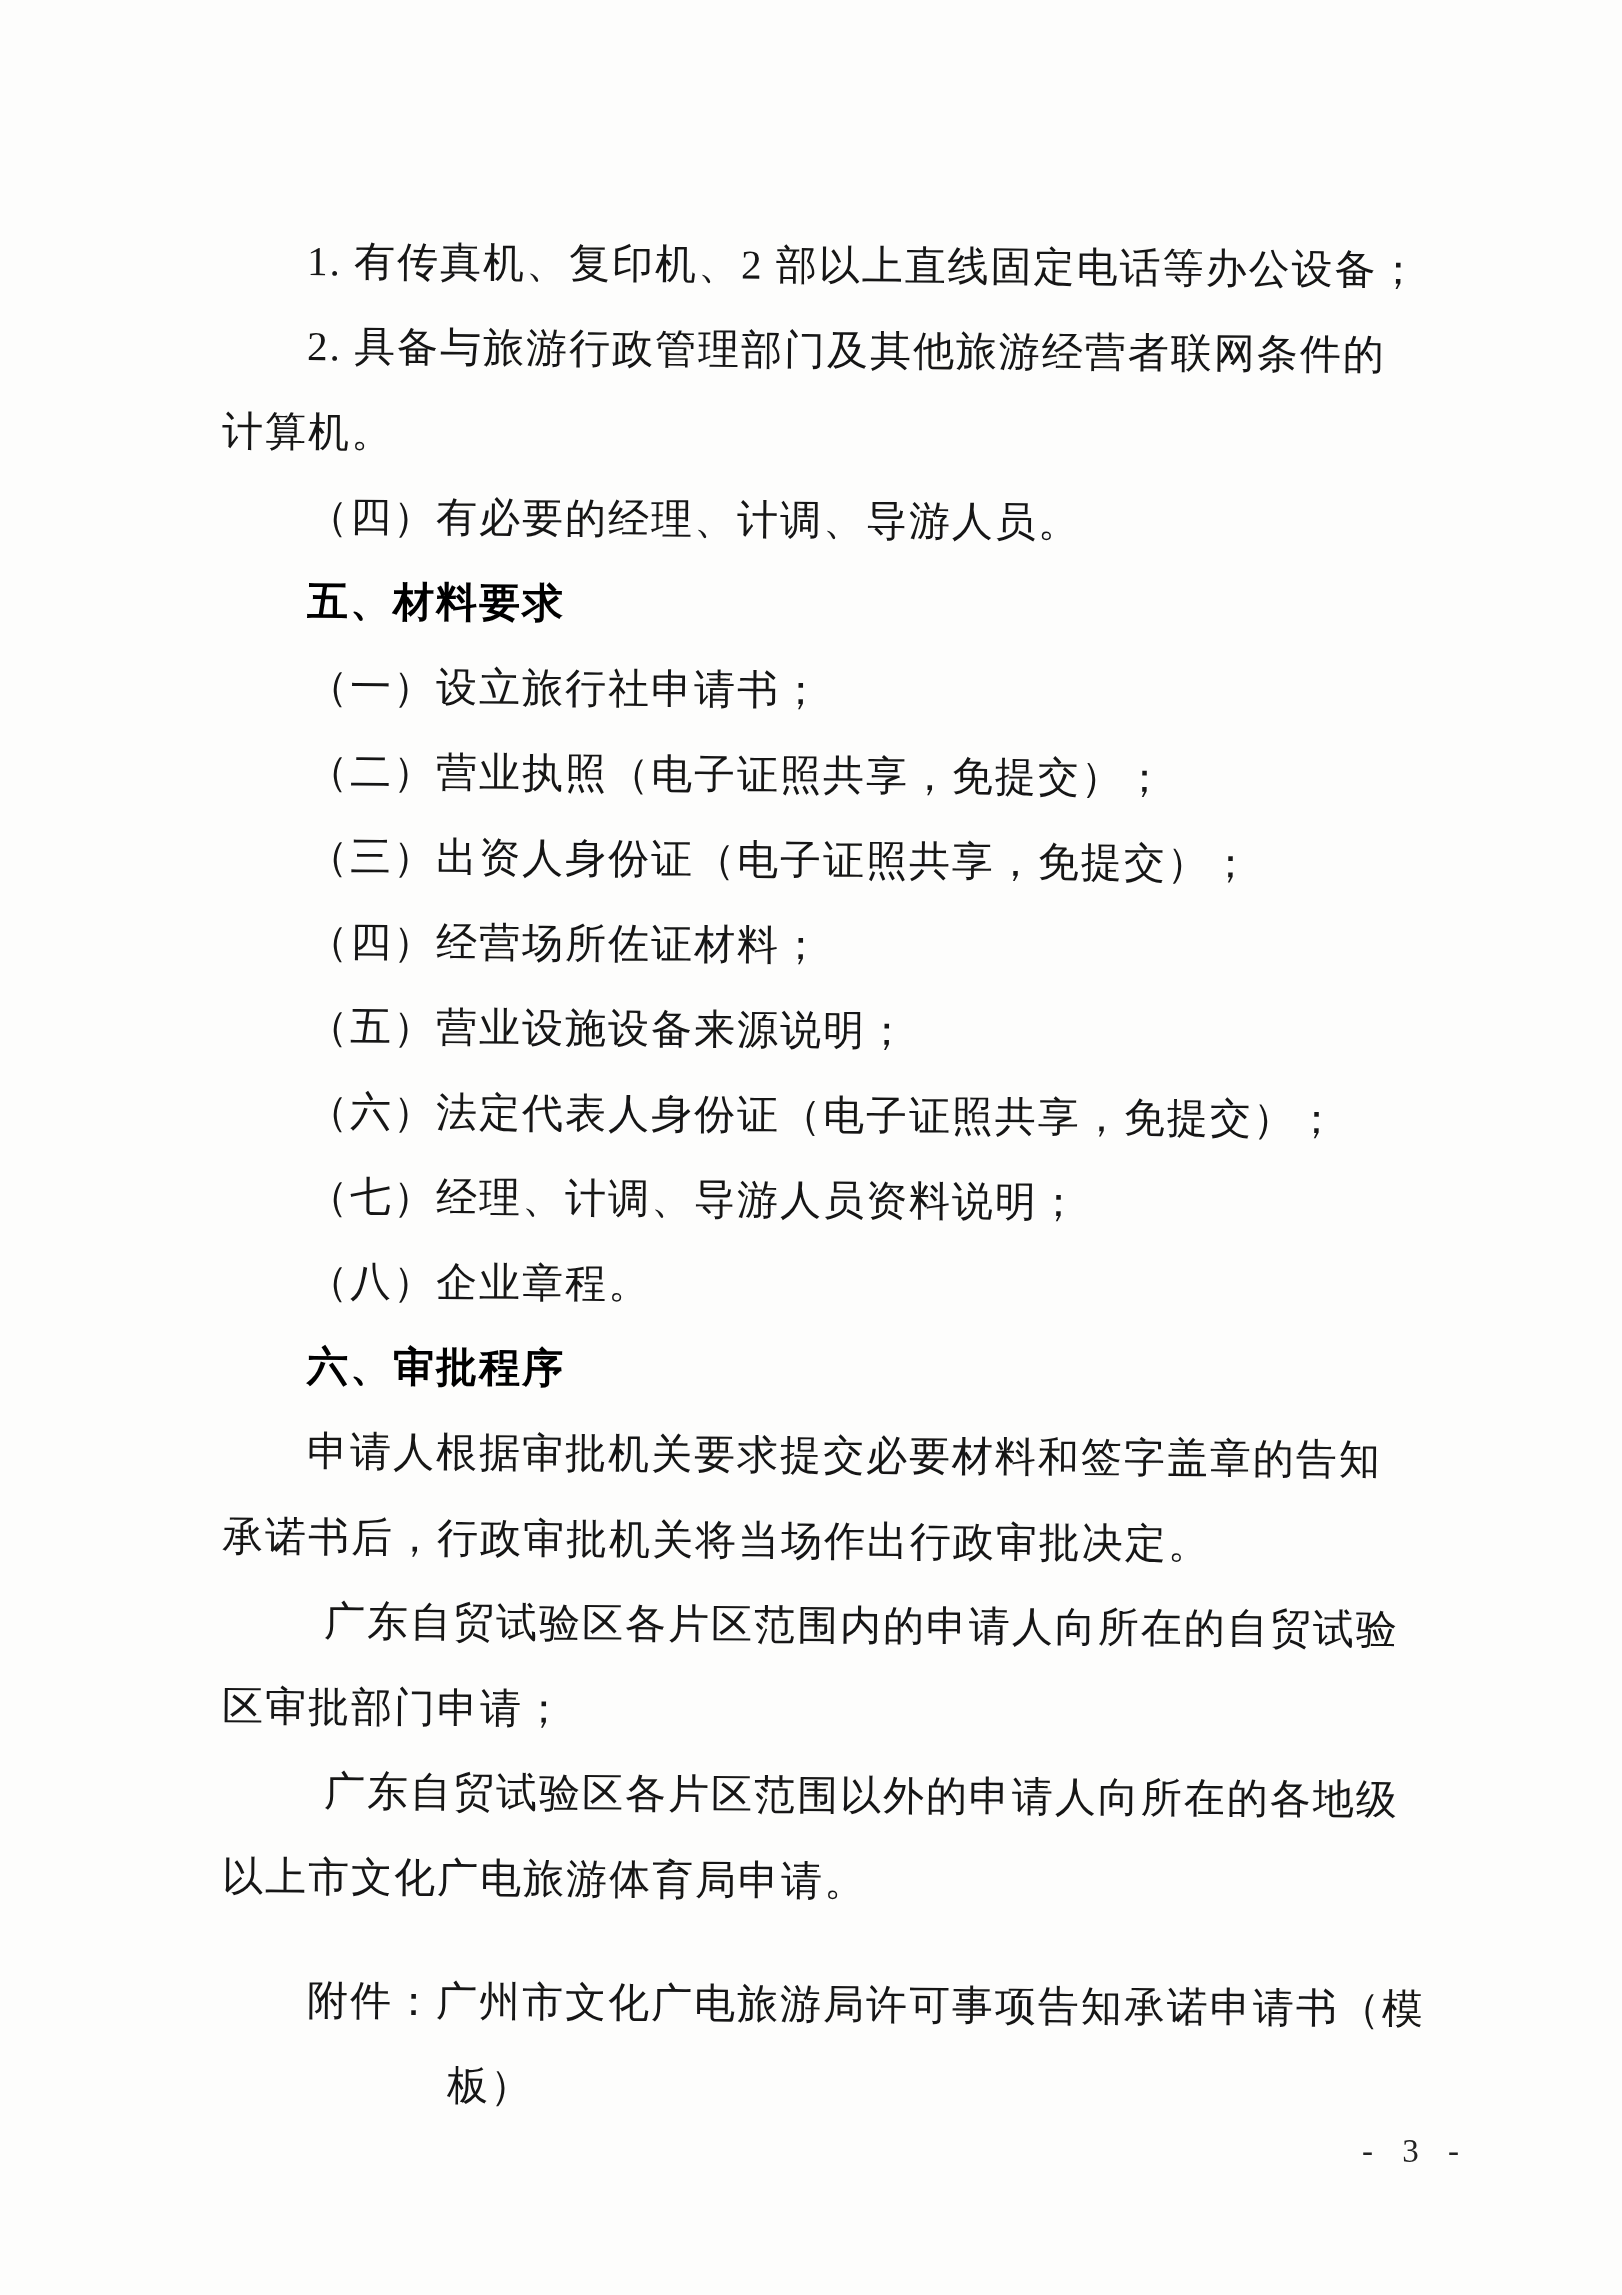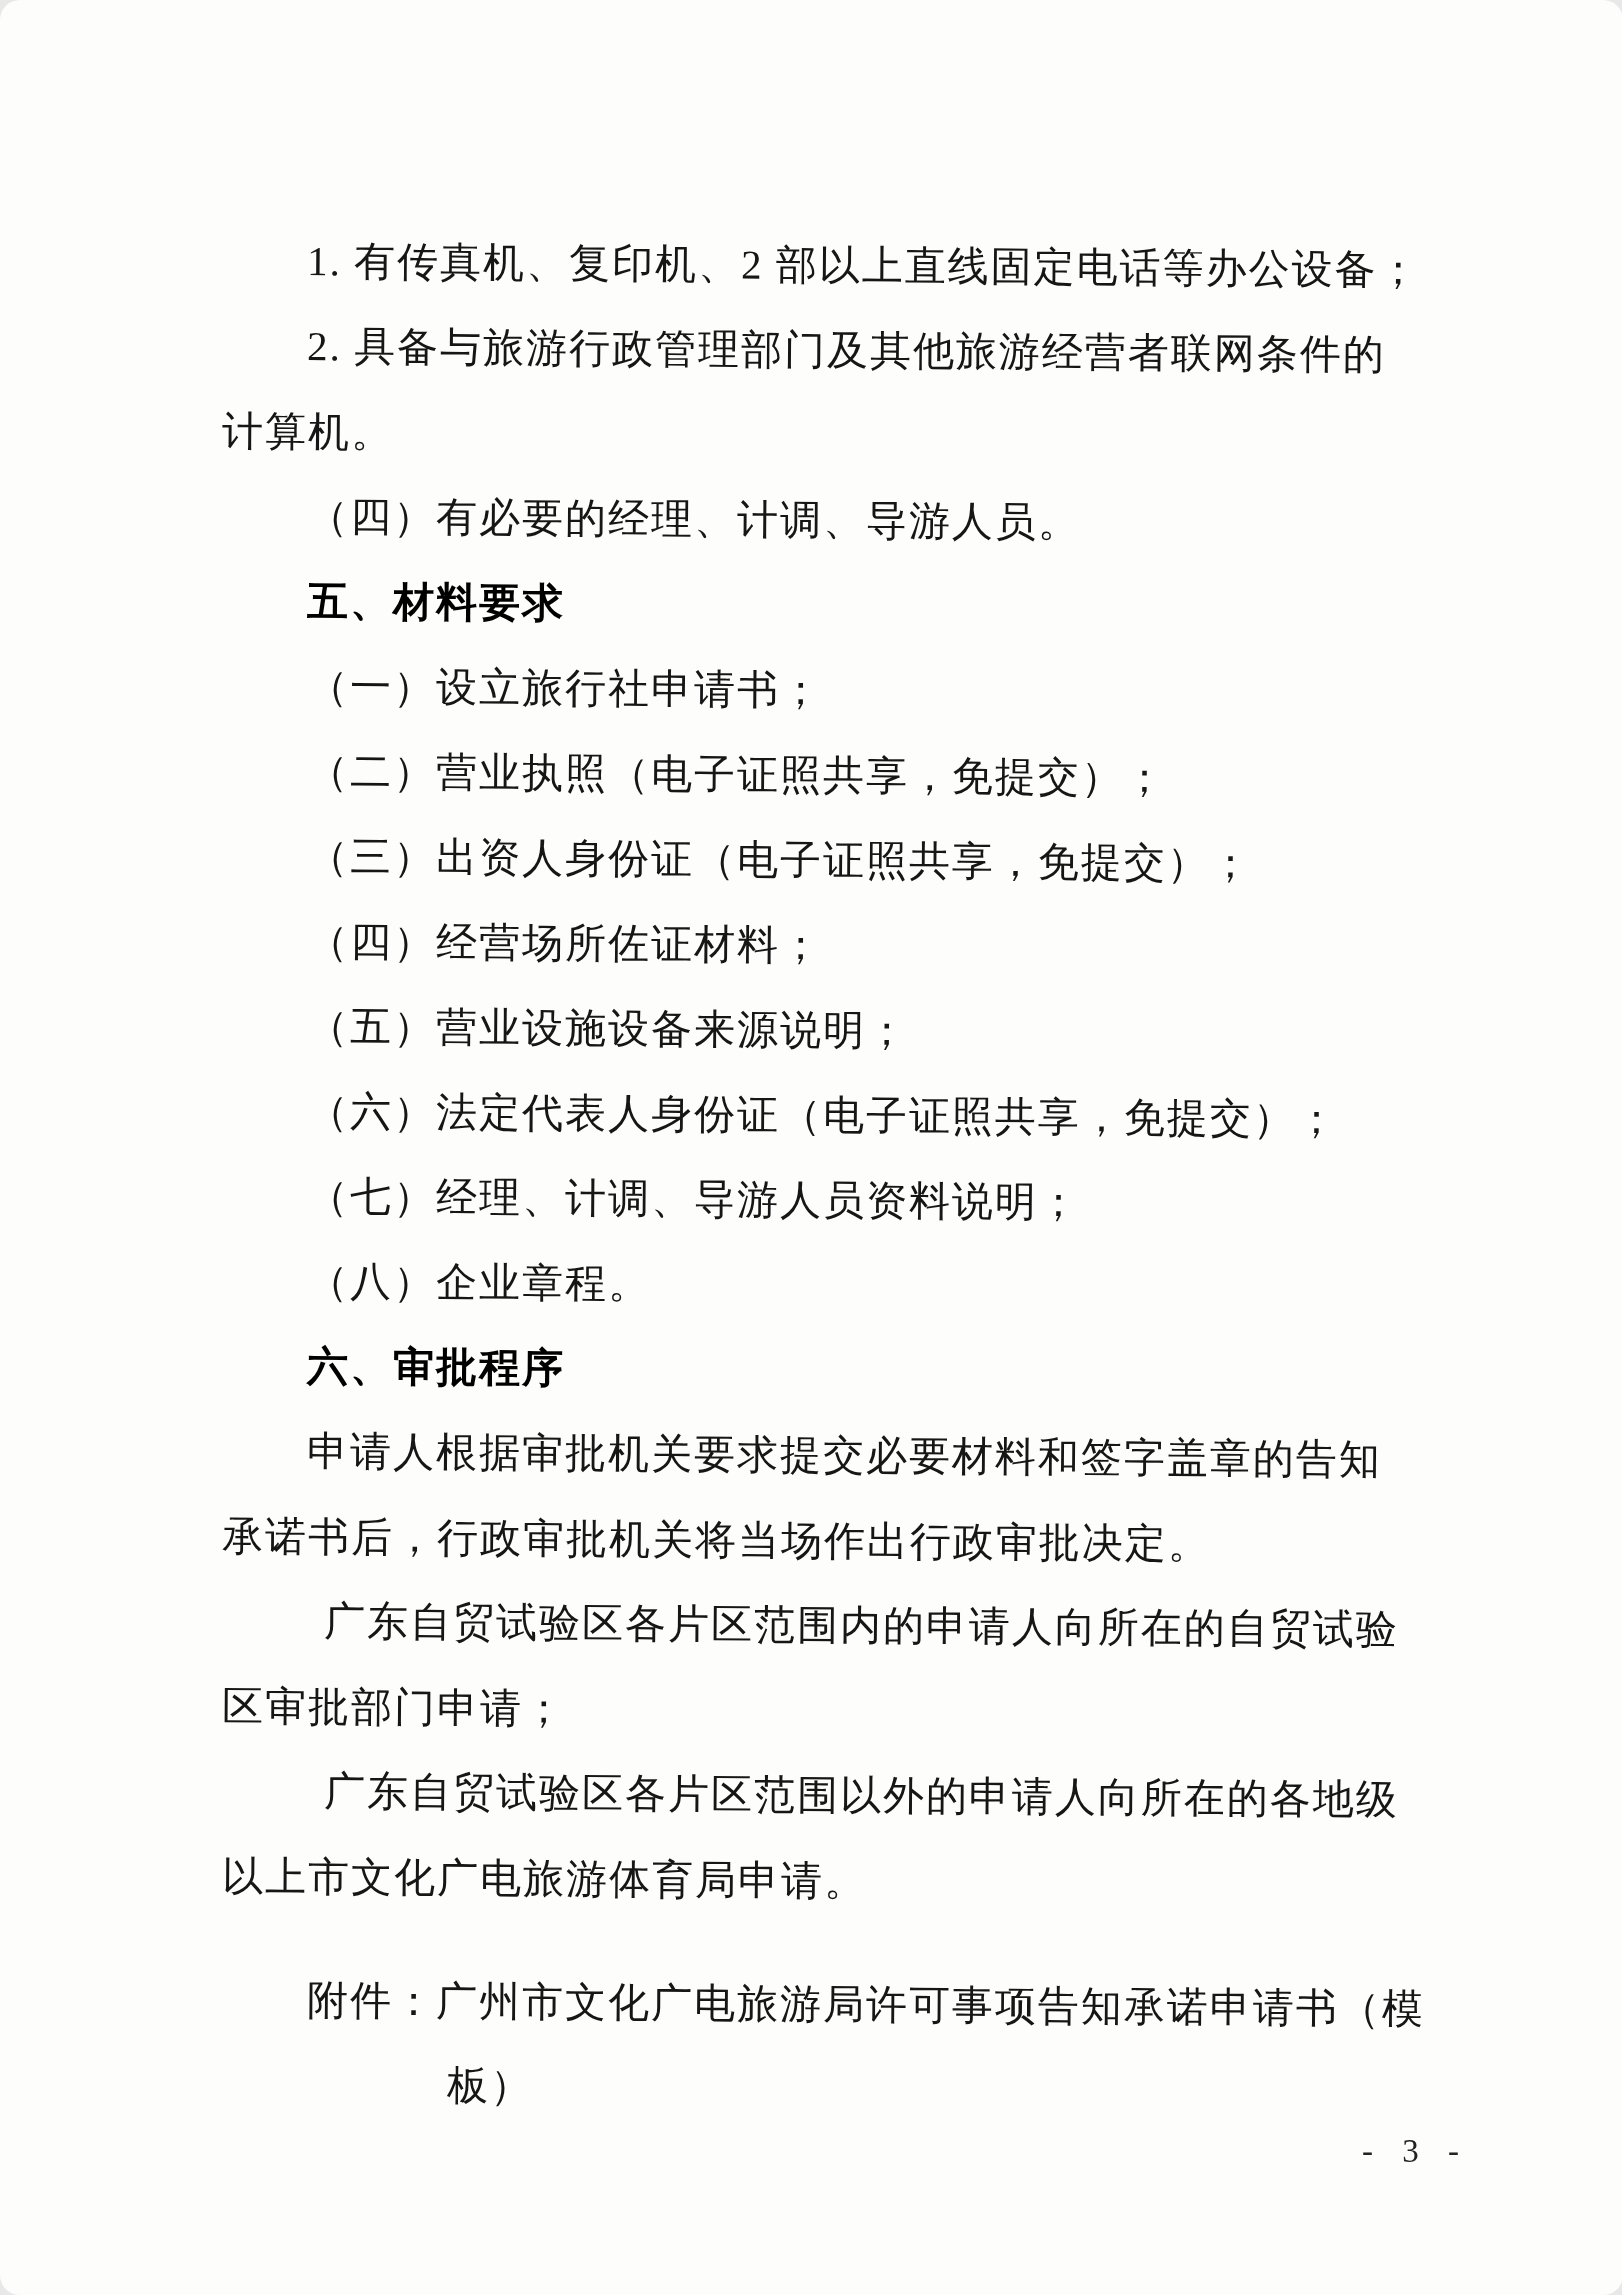--- a/index.html
+++ b/index.html
@@ -8,21 +8,20 @@
     background: #e8e8e8;
   }
   .page {
     position: relative;
     width: 1623px;
     height: 2295px;
     margin: 0 auto;
     background: #fdfdfc;
     overflow: hidden;
     font-family: "Liberation Serif", "DejaVu Serif", serif;
-    border-radius: 20px;
   }
   .content {
     position: absolute;
     left: 222px;
     top: 219px;
     width: 1197px;
   }
   .line {
     position: relative;
     height: 85px;

